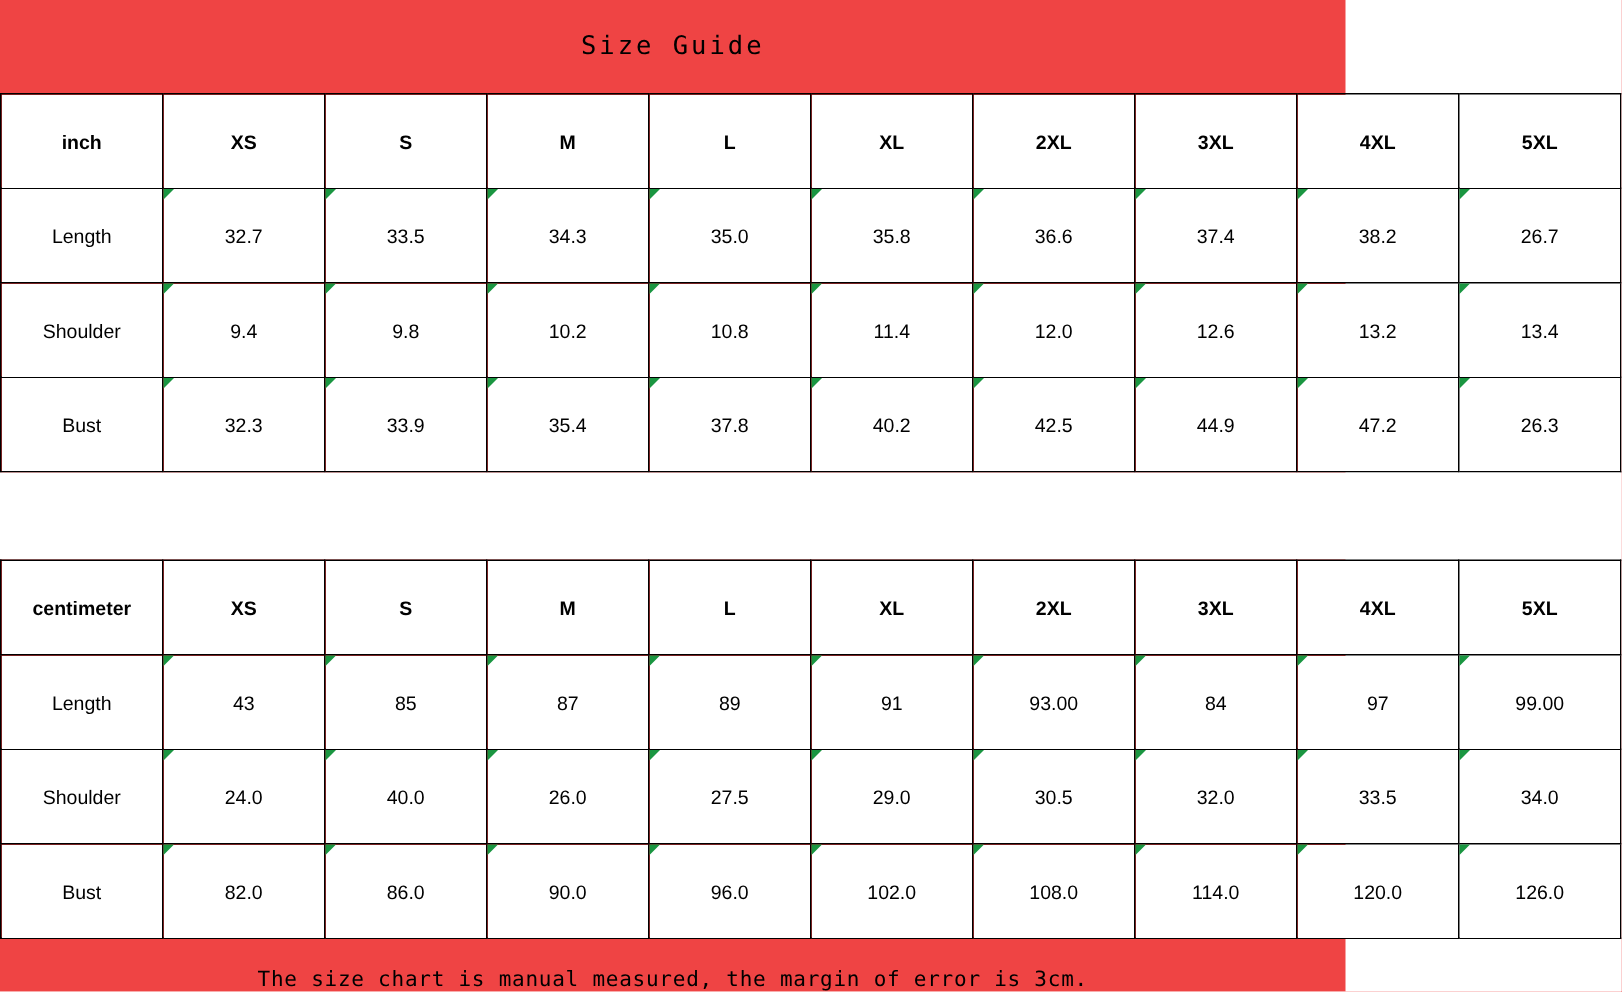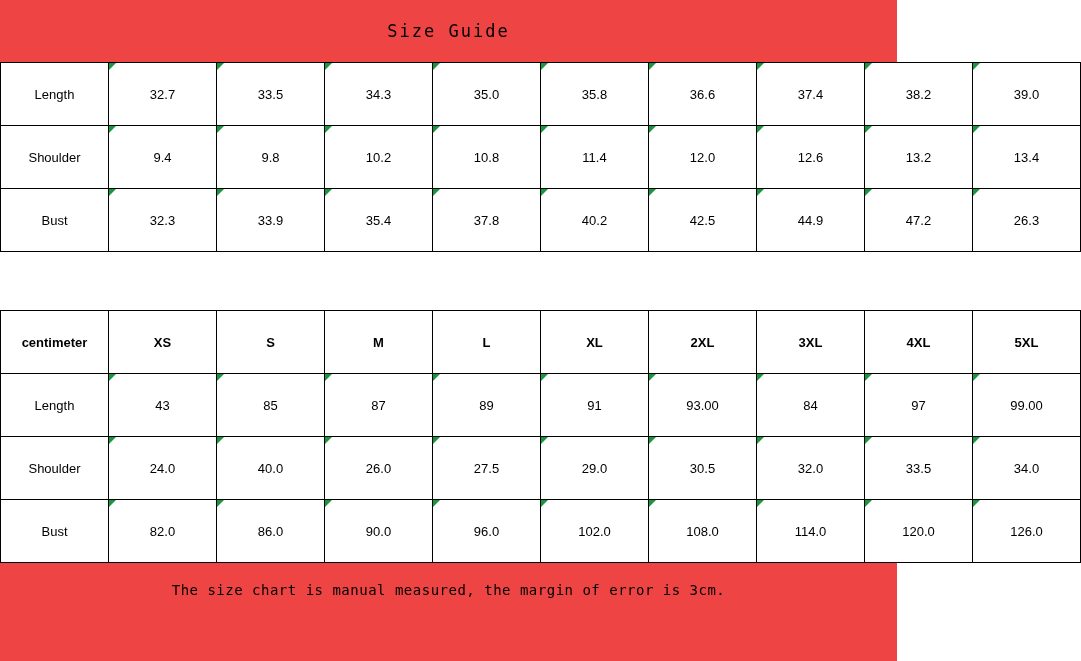--- a/index.html
+++ b/index.html
@@ -94,30 +94,42 @@
         <col class="cx">
         <col class="cx">
       <col class="cx">
         <col class="cx">
         <col class="cx">
         <col class="cx">
         <col class="cx">
     </colgroup>
     <tbody>
       <tr>
+        <th>inch</th>
+        <th>XS</th>
+        <th>S</th>
+        <th>M</th>
+        <th>L</th>
+        <th>XL</th>
+        <th>2XL</th>
+        <th>3XL</th>
+        <th>4XL</th>
+        <th>5XL</th>
+      </tr>
+      <tr>
         <td class="rowhead">Length</td>
         <td class="corner">32.7</td>
         <td class="corner">33.5</td>
         <td class="corner">34.3</td>
         <td class="corner">35.0</td>
         <td class="corner">35.8</td>
         <td class="corner">36.6</td>
         <td class="corner">37.4</td>
         <td class="corner">38.2</td>
-        <td class="corner">39.0</td>
+        <td class="corner">26.7</td>
       </tr>
       <tr>
         <td class="rowhead">Shoulder</td>
         <td class="corner">9.4</td>
         <td class="corner">9.8</td>
         <td class="corner">10.2</td>
         <td class="corner">10.8</td>
         <td class="corner">11.4</td>
         <td class="corner">12.0</td>
         <td class="corner">12.6</td>

